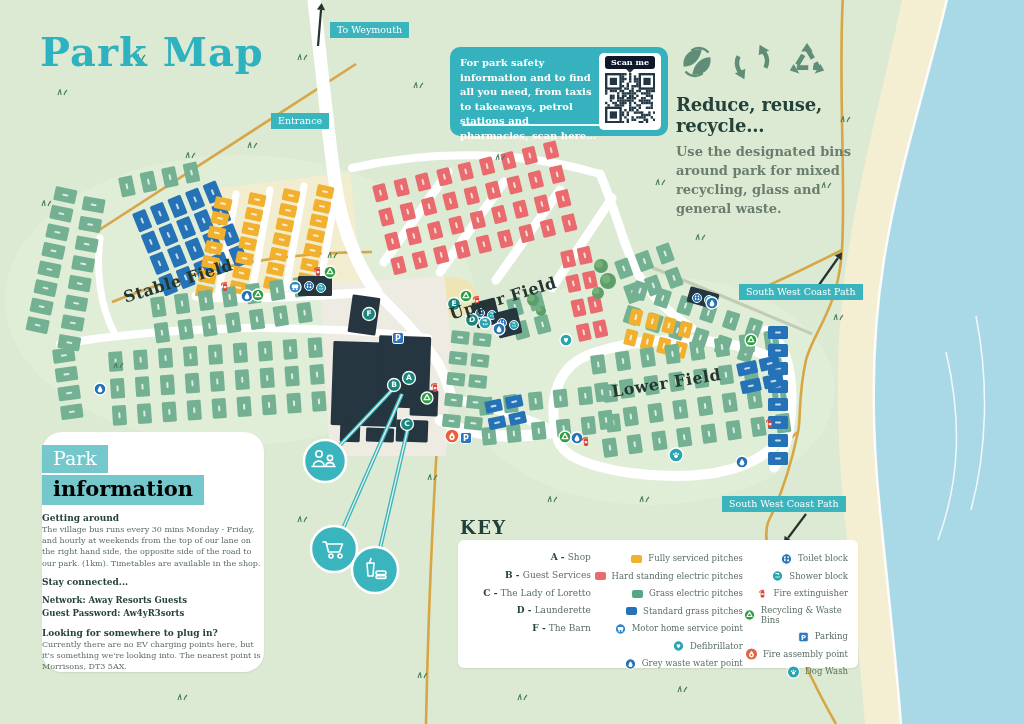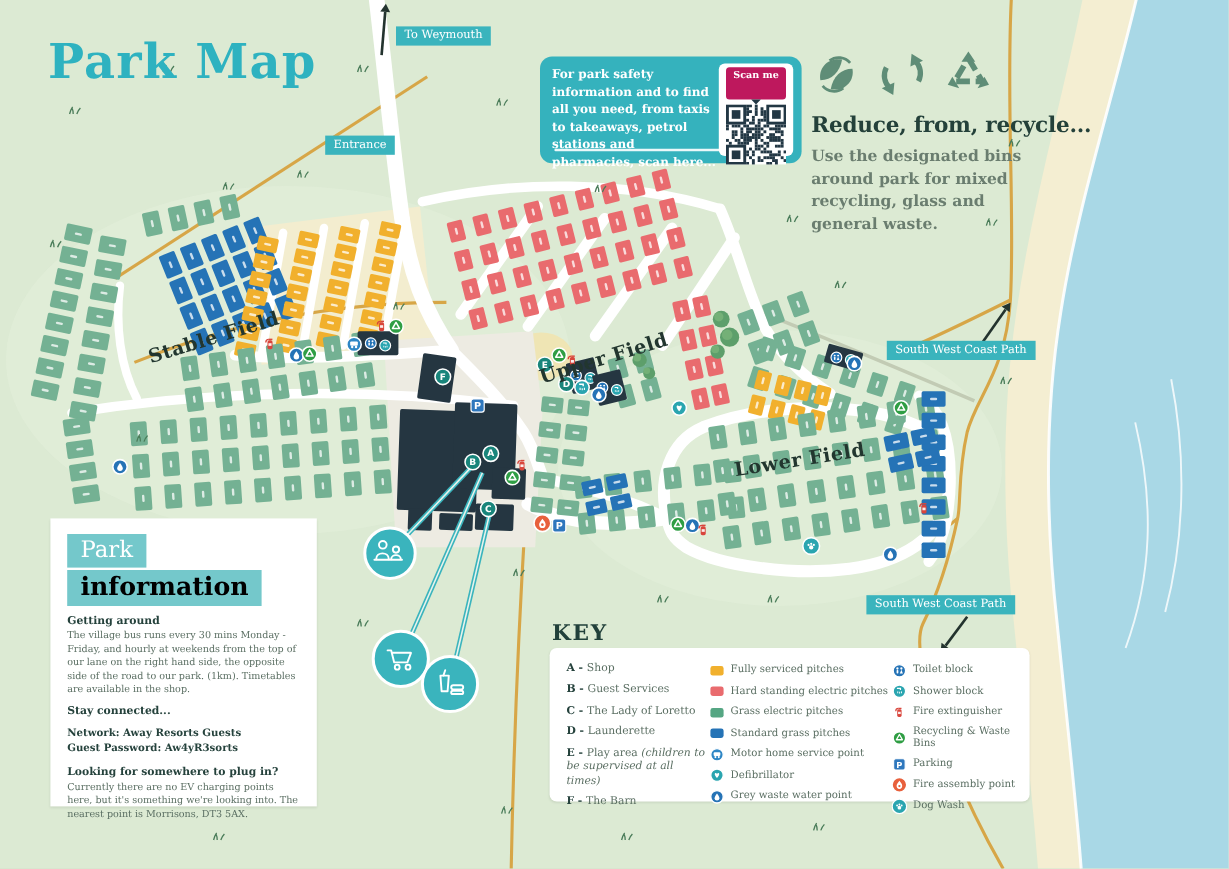--- a/index.html
+++ b/index.html
@@ -9,46 +9,46 @@
   #map-layer{position:absolute;left:0;top:0;width:1024px;height:724px;}
   .page-title{position:absolute;left:40px;top:28px;font-size:40px;font-weight:bold;
               color:#2eb2c0;letter-spacing:1px;margin:0;}
   
   .qr-panel{position:absolute;left:450px;top:47px;width:218px;height:89px;background:#35b2bd;
             border-radius:10px;color:#fff;padding:9px 10px;}
   .qr-text{width:140px;font-size:10px;font-weight:bold;line-height:1.45;margin:0;}
   .qr-underline{position:absolute;left:12px;bottom:10px;width:138px;height:2px;background:#ffffff;opacity:.9;border-radius:1px;}
   .qr-card{position:absolute;right:7px;top:6px;width:62px;height:77px;background:#fff;border-radius:5px;
            padding:3px 3px 2px;text-align:center;}
-  .scan-pill{position:relative;background:#be185d;color:#fff;font-size:8px;font-weight:bold;
-             border-radius:3px;padding:1px 0 16px;margin:0 3px;}
+  .scan-pill{position:relative;background:#0f172a;color:#fff;font-size:8px;font-weight:bold;
+             border-radius:3px;padding:1px 0 2px;margin:0 3px;}
   .scan-pill:after{content:"";position:absolute;left:50%;bottom:-4px;margin-left:-4px;border:4px solid transparent;border-top-color:#223744;border-bottom:0;}
   
   .recycle{position:absolute;left:676px;top:36px;width:240px;}
   .recycle-icons{display:flex;gap:13px;align-items:center;height:52px;}
   .recycle h2{font-size:18px;color:#24413a;margin:6px 0 1px;letter-spacing:-.2px;}
   .recycle .sub{font-size:10.5px;font-weight:bold;color:#2ab0bd;margin:0;}
   .recycle .body{font-size:13px;color:#6a7d6f;line-height:1.45;margin:7px 0 0;width:195px;font-weight:bold;}
   
   .info-card{position:absolute;left:42px;top:432px;width:222px;height:240px;background:#fff;
-             border-radius:0;padding:13px 14px;box-shadow:0 1px 2px rgba(0,0,0,.08);}
+             border-radius:20px;padding:13px 0;box-shadow:0 1px 2px rgba(0,0,0,.08);}
   .info-chip1{display:inline-block;background:#74c8cb;color:#fff;font-size:19px;padding:2px 11px 4px;}
   .info-chip2{display:block;width:fit-content;background:#74c8cb;color:#000000;font-size:21px;font-weight:bold;
               padding:1px 11px 4px;margin-top:2px;}
   .info-h{font-size:9px;font-weight:bold;color:#25423c;margin:8px 0 1px;}
   .info-p{font-size:8px;color:#5b6f63;line-height:1.4;margin:0;}
   .info-b{font-size:8.5px;font-weight:bold;color:#25423c;margin:7px 0 0;line-height:1.55;}
   
   .key-title{position:absolute;left:460px;top:517px;font-size:18px;font-weight:bold;color:#21403a;letter-spacing:1.5px;margin:0;}
   .key-box{position:absolute;left:458px;top:540px;width:400px;height:128px;background:#fff;border-radius:6px;
            padding:12px 10px 8px 14px;display:flex;box-shadow:0 1px 2px rgba(0,0,0,.08);}
   .kcol1{width:122px;}
   .kcol2{width:156px;}
   .kcol3{width:108px;}
-  .krow{display:flex;align-items:center;gap:5px;margin-bottom:4.5px;font-size:8.5px;color:#5b6f63;line-height:1.25;}
+  .krow{display:flex;align-items:center;gap:5px;margin-bottom:4.5px;font-size:8.5px;color:#5b6f63;line-height:1.25;justify-content:flex-end;}
   .kcol1 .krow{margin-bottom:6.5px;font-size:9px;}
   .kletter{font-weight:bold;color:#25423c;}
   .knote{font-style:italic;}
   .kswatch{display:inline-block;width:11px;height:8px;border-radius:2px;flex:none;}
   .kicon{display:inline-flex;width:13px;height:13px;flex:none;align-items:center;justify-content:center;}
   
   .chip{position:absolute;background:#3ab4bd;color:#fff;font-size:9.5px;padding:2px 7px 3px;white-space:nowrap;}
   .field-label{position:absolute;color:#22362f;font-size:16px;font-weight:bold;white-space:nowrap;
                transform-origin:left center;letter-spacing:.5px;}
 </style>
@@ -1158,21 +1158,21 @@
         </svg>
         <svg width="42" height="42" viewBox="0 0 44 44">
           <path d="M22,8 L34,28 L10,28 Z" fill="none" stroke="#5f8d77" stroke-width="5" stroke-linejoin="round" stroke-dasharray="12 5"></path>
           <g fill="#5f8d77">
             <path d="M22,2 L28,11 L16,11 Z"></path>
             <path d="M40,31 L30,34 L36,24 Z"></path>
             <path d="M4,31 L14,34 L8,24 Z"></path>
           </g>
         </svg>
       </div>
-    <h2>Reduce, from, recycle...</h2>
+    <h2>Reduce, reuse, recycle...</h2>
     <p class="body">Use the designated bins around park for mixed recycling, glass and general waste.</p>
   </div>
 
   <div class="info-card">
     <span class="info-chip1">Park</span>
     <span class="info-chip2">information</span>
     <div id="info-sections">
         <p class="info-h">Getting around</p>
         <p class="info-p">The village bus runs every 30 mins Monday - Friday, and hourly at weekends from the top of our lane on the right hand side, the opposite side of the road to our park. (1km). Timetables are available in the shop.</p>
         <p class="info-h">Stay connected...</p>
@@ -1191,23 +1191,20 @@
         <div class="krow">
           <span><span class="kletter">B - </span>Guest Services</span>
         </div>
         <div class="krow">
           <span><span class="kletter">C - </span>The Lady of Loretto</span>
         </div>
         <div class="krow">
           <span><span class="kletter">D - </span>Launderette</span>
         </div>
         <div class="krow">
-          <span><span class="kletter">E - </span>Play area <span class="knote">(children to be supervised at all times)</span></span>
-        </div>
-        <div class="krow">
           <span><span class="kletter">F - </span>The Barn</span>
         </div>
       </div>
     <div class="kcol2" id="key-pitches">
         <div class="krow">
           <span class="kicon">
             <span class="kswatch" style="background:#f1b02d"></span>
           </span>
           <span>Fully serviced pitches</span>
         </div>

